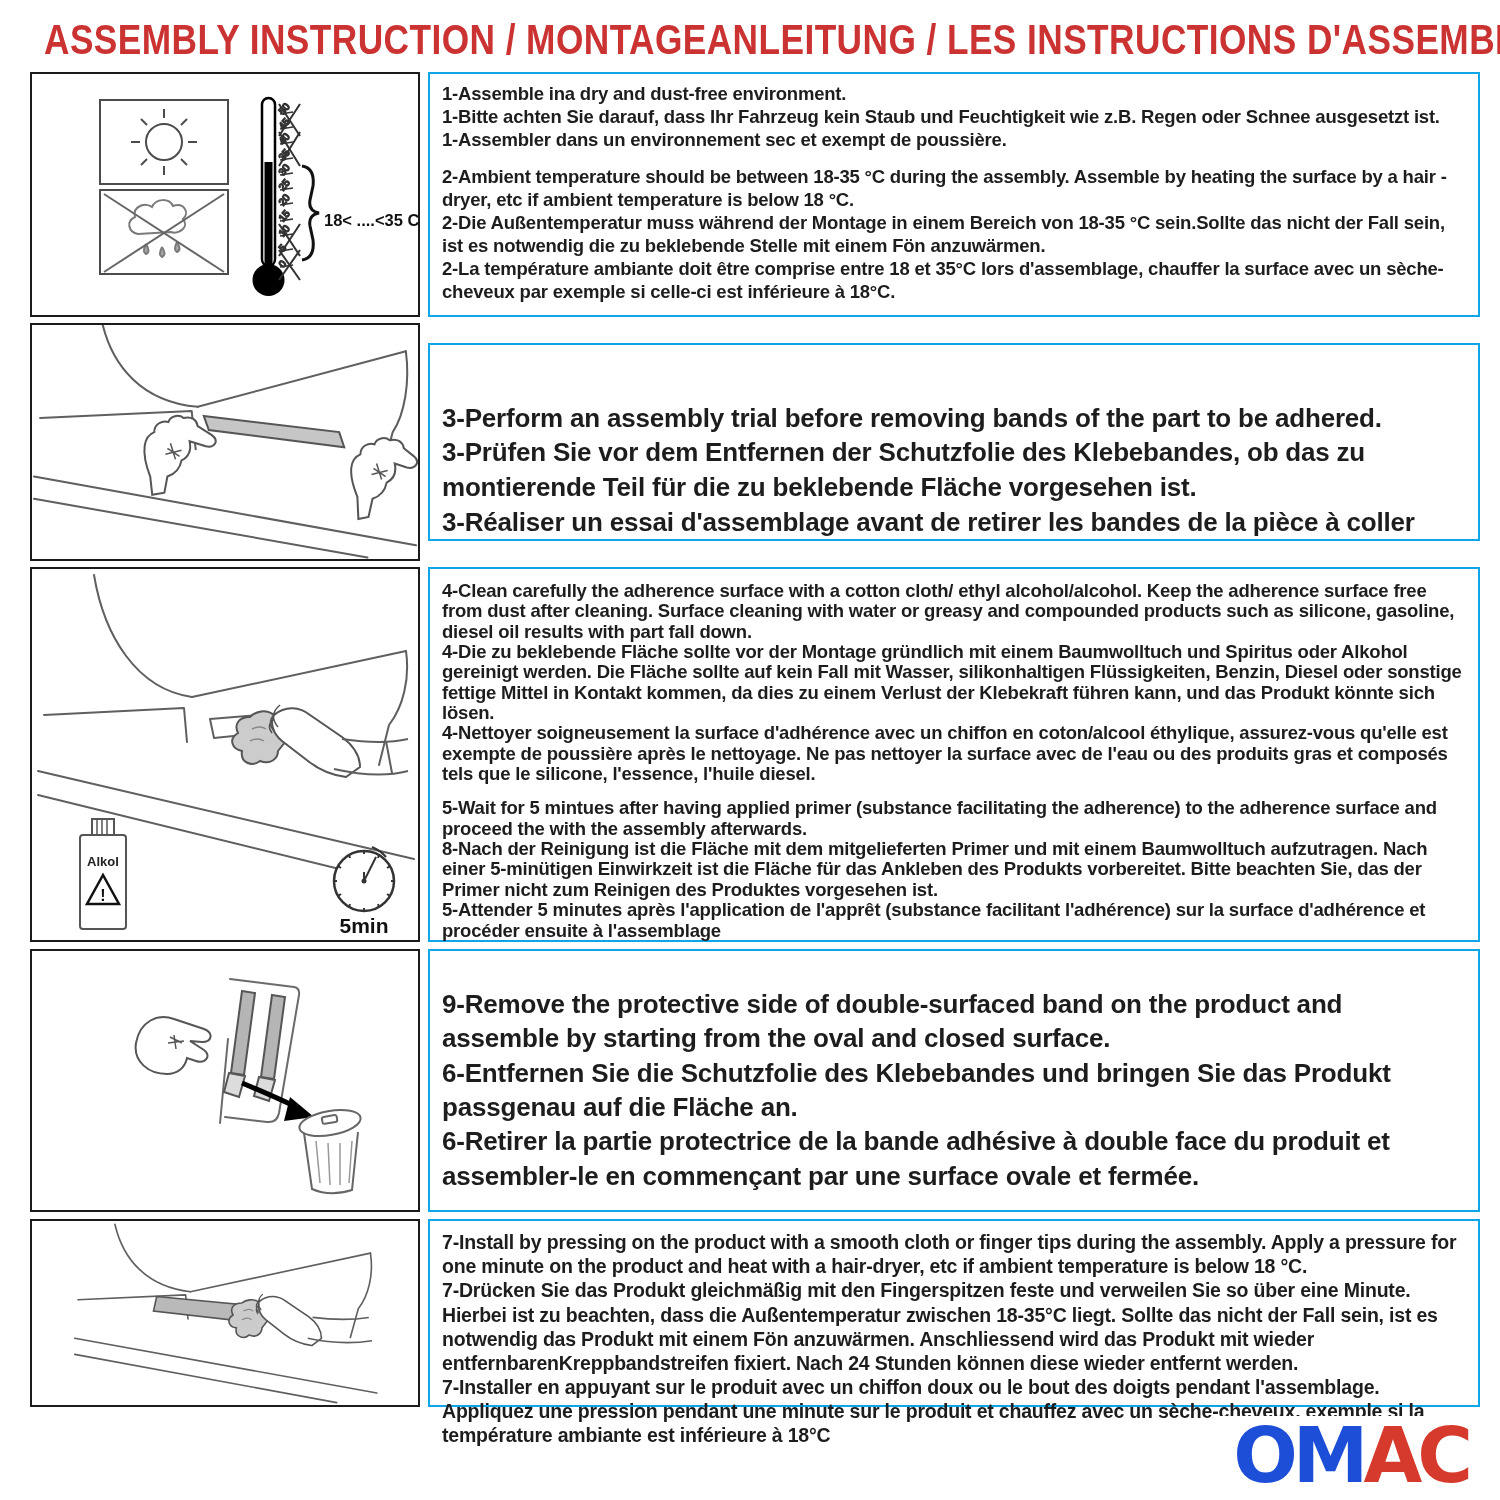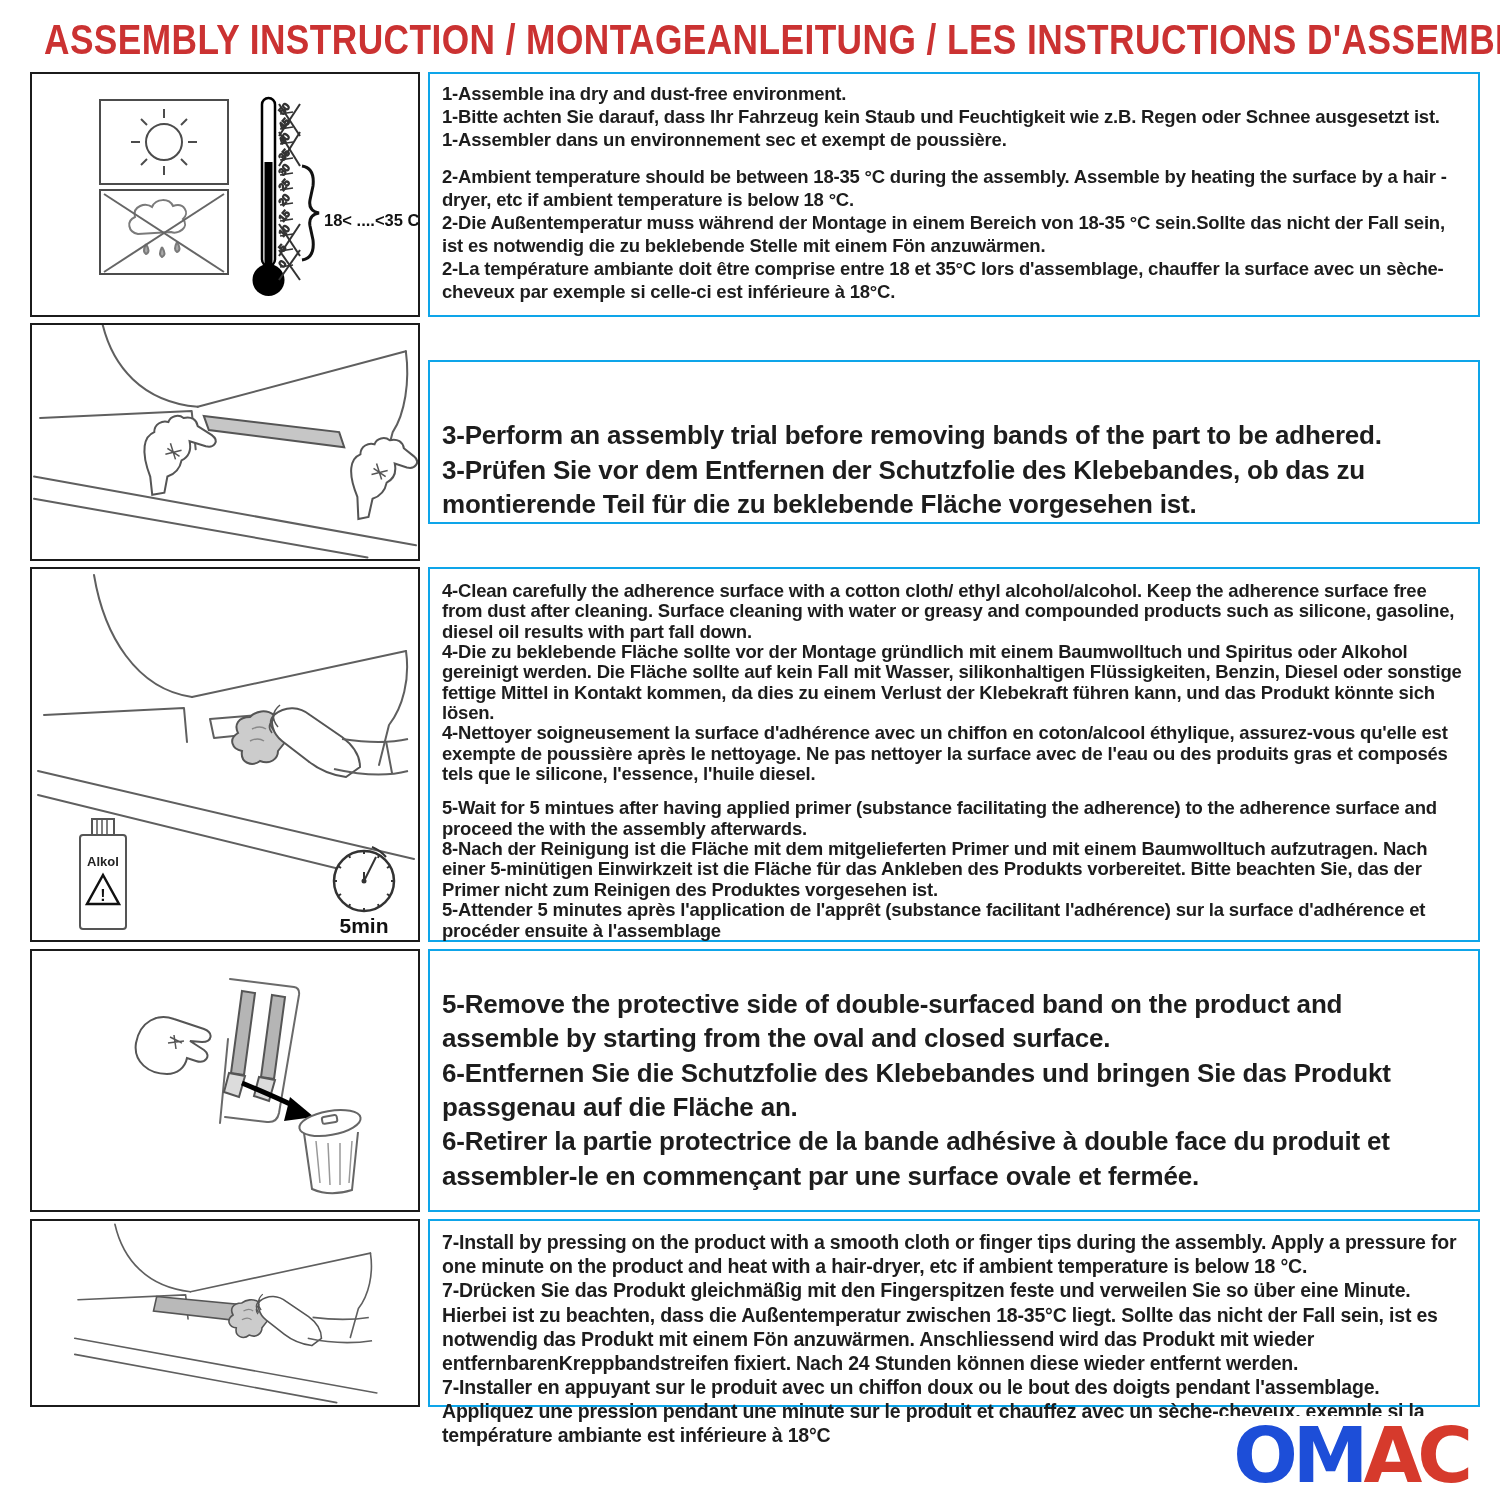--- a/index.html
+++ b/index.html
@@ -135,20 +135,21 @@
         </g>
         <g fill="#fff" stroke="#555" stroke-width="2">
           <path d="M322,170 c-10,-24 -7,-38 3,-42 c0,-8 8,-12 14,-10 c2,-6 10,-8 15,-4 c8,-2 13,2 14,8 l10,8 c7,6 1,13 -7,11 l-12,-4 c2,10 -2,16 -8,19 c-2,10 -8,14 -14,16 l-4,18 l-10,2 z"></path>
           <path d="M338,142 l12,8 m-14,-2 l16,-4 m-11,-7 l5,16" fill="none" stroke-width="1.5"></path>
         </g>
       </svg>
     </div>
     <div class="text">
       <p class="b">3-Perform an assembly trial before removing bands of the part to be adhered.</p>
       <p>3-Prüfen Sie vor dem Entfernen der Schutzfolie des Klebebandes, ob das zu montierende Teil für die zu beklebende Fläche vorgesehen ist.</p>
+      <p>3-Réaliser un essai d'assemblage avant de retirer les bandes de la pièce à coller</p>
     </div>
   </div>
 
   <div class="row r3">
     <div class="illus">
       <svg viewBox="0 0 382 371">
         <g fill="none" stroke="#5f5f5f" stroke-width="2" stroke-linecap="round" stroke-linejoin="round">
           <path d="M60,6 C70,66 102,120 158,128"></path>
           <path d="M158,128 L372,82"></path>
           <path d="M372,82 c4,28 -3,56 -17,74 l-10,40"></path>
@@ -230,21 +231,21 @@
         </g>
         <g fill="#fff" stroke="#666" stroke-width="2">
           <path d="M270,182 l8,56 q18,8 40,1 l6,-58"></path>
           <path d="M282,190 l4,42 M294,192 l2,42 M306,192 l0,42 M318,190 l-3,42" stroke="#999" stroke-width="1.5" fill="none"></path>
           <ellipse cx="296" cy="172" rx="31" ry="12" transform="rotate(-10 296 172)"></ellipse>
           <rect x="288" y="165" width="15" height="7" rx="2" fill="none" transform="rotate(-10 295 168)"></rect>
         </g>
       </svg>
     </div>
     <div class="text">
-      <p class="b">5-Remove the protective side of double-surfaced band on the product and assemble by starting from the oval and closed surface.</p>
+      <p class="b">9-Remove the protective side of double-surfaced band on the product and assemble by starting from the oval and closed surface.</p>
       <p>6-Entfernen Sie die Schutzfolie des Klebebandes und bringen Sie das Produkt passgenau auf die Fläche an.</p>
       <p>6-Retirer la partie protectrice de la bande adhésive à double face du produit et assembler-le en commençant par une surface ovale et fermée.</p>
     </div>
   </div>
 
   <div class="row r5">
     <div class="illus">
       <svg viewBox="0 0 382 229">
         <g fill="none" stroke="#5f5f5f" stroke-width="2" stroke-linecap="round" stroke-linejoin="round">
           <path d="M54,4 C64,48 94,82 148,88"></path>

